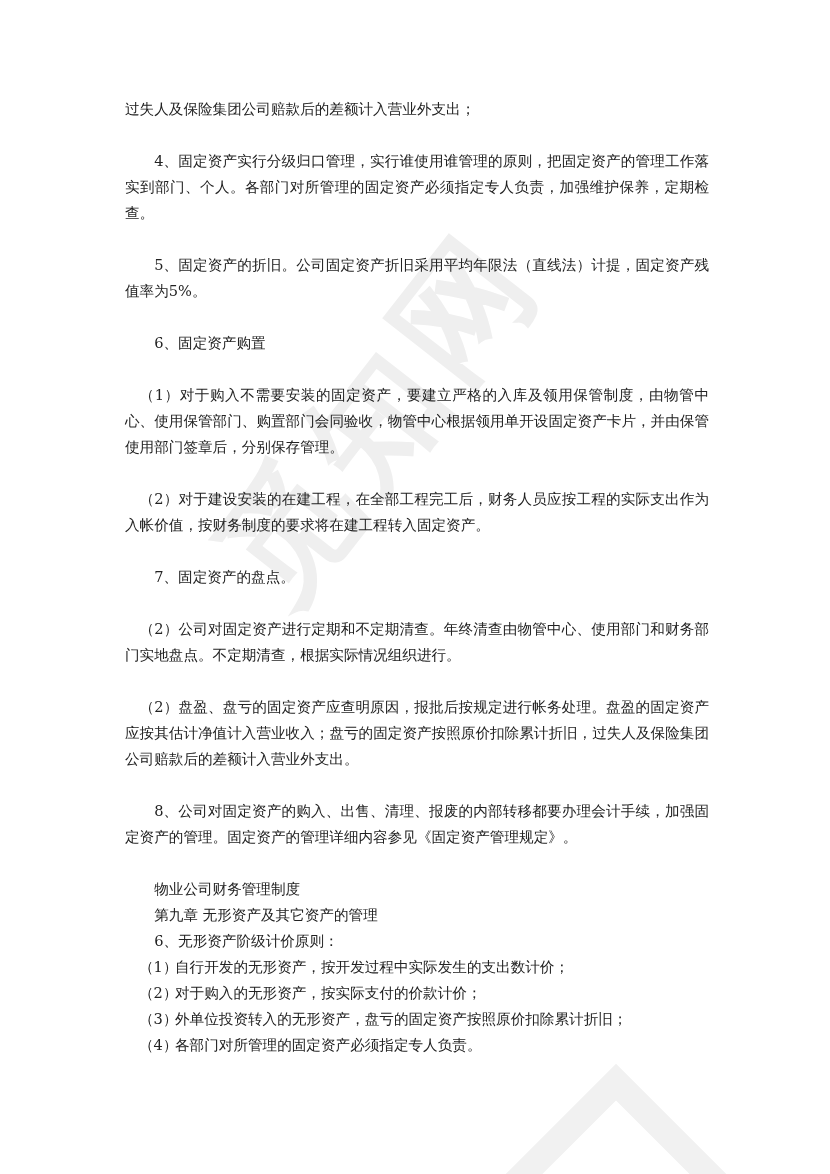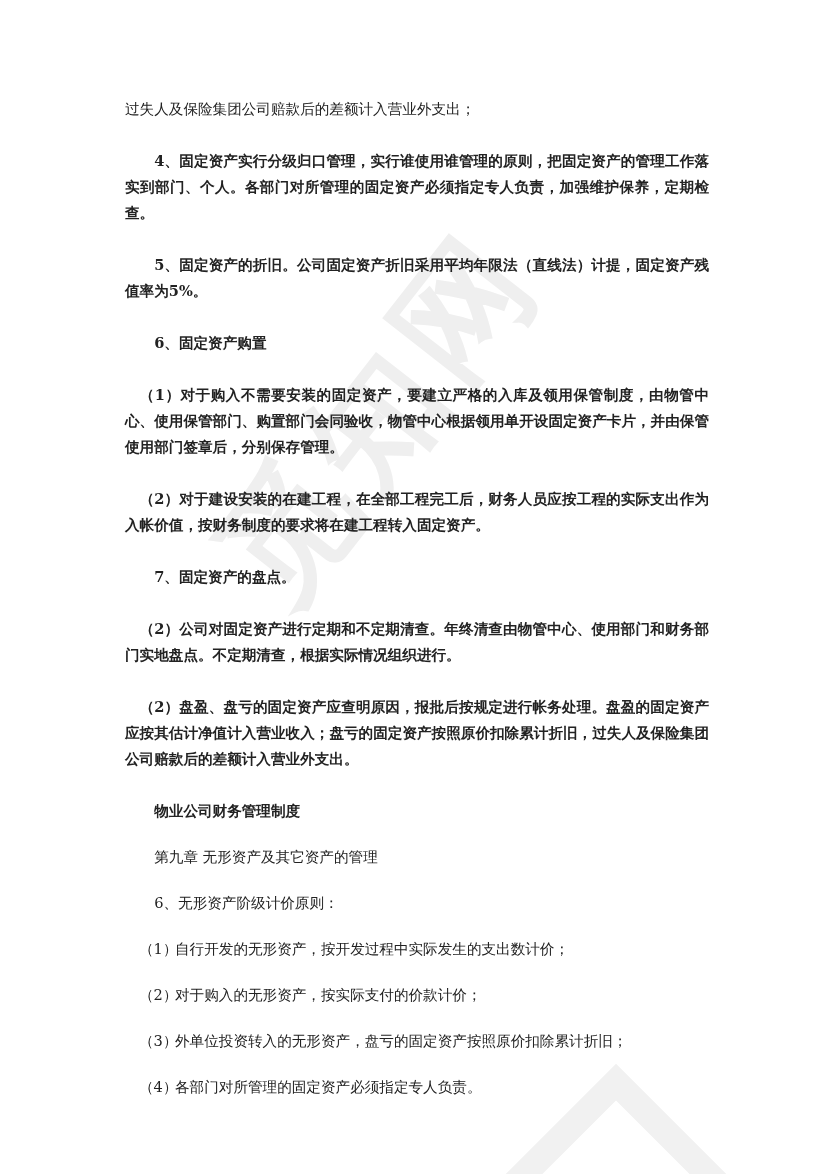--- a/index.html
+++ b/index.html
@@ -18,22 +18,22 @@
     position: absolute; pointer-events: none;
     border: 26px solid #f1f1f1; transform: rotate(45deg);
   }
   .page {
     position: absolute; left: 125px; top: 96px; width: 584px;
     font-size: 14.6px; line-height: 26px; z-index: 2;
   }
   p { margin: 0; text-align: justify; }
   .indent { text-indent: 2em; }
   .sub-indent { text-indent: 1em; }
-  .gap-s { margin-top: 20px; }
-  .gap-m { margin-top: 26px; font-weight: bold; }
+  .gap-s { }
+  .gap-m { margin-top: 26px; }
   .item { padding-left: 14px; white-space: nowrap; }
   .item .num { display: inline-block; width: 36px; }
 </style>
 </head>
 <body>
 
 <div class="watermark" style="left:170px; top:330px;">觅知网</div>
 <div class="wm-box" style="left:480px; top:1120px; width:220px; height:220px;"></div>
 
 <div class="page">
@@ -48,20 +48,21 @@
   <p class="sub-indent gap-m">（1）对于购入不需要安装的固定资产，要建立严格的入库及领用保管制度，由物管中心、使用保管部门、购置部门会同验收，物管中心根据领用单开设固定资产卡片，并由保管使用部门签章后，分别保存管理。</p>
 
   <p class="sub-indent gap-m">（2）对于建设安装的在建工程，在全部工程完工后，财务人员应按工程的实际支出作为入帐价值，按财务制度的要求将在建工程转入固定资产。</p>
 
   <p class="indent gap-m">7、固定资产的盘点。</p>
 
   <p class="sub-indent gap-m">（2）公司对固定资产进行定期和不定期清查。年终清查由物管中心、使用部门和财务部门实地盘点。不定期清查，根据实际情况组织进行。</p>
 
   <p class="sub-indent gap-m">（2）盘盈、盘亏的固定资产应查明原因，报批后按规定进行帐务处理。盘盈的固定资产应按其估计净值计入营业收入；盘亏的固定资产按照原价扣除累计折旧，过失人及保险集团公司赔款后的差额计入营业外支出。</p>
 
+  <p class="indent gap-m">8、公司对固定资产的购入、出售、清理、报废的内部转移都要办理会计手续，加强固定资产的管理。固定资产的管理详细内容参见《固定资产管理规定》。</p>
 
   <p class="indent gap-m">物业公司财务管理制度</p>
 
   <p class="indent gap-s">第九章 无形资产及其它资产的管理</p>
 
   <p class="indent gap-s">6、无形资产阶级计价原则：</p>
 
   <div class="item gap-s">
     <span class="num">（1）</span><span>自行开发的无形资产，按开发过程中实际发生的支出数计价；</span>
   </div>

